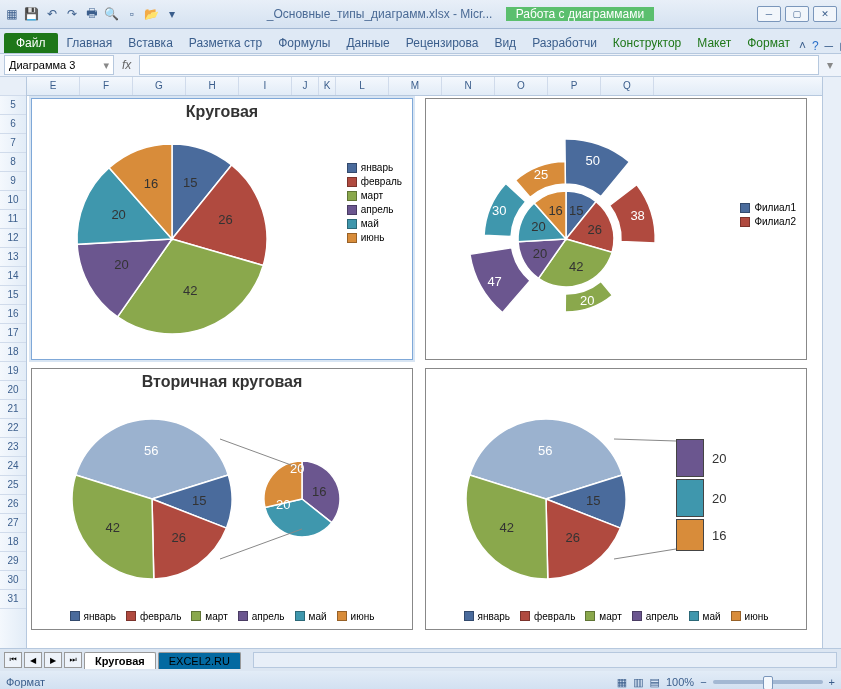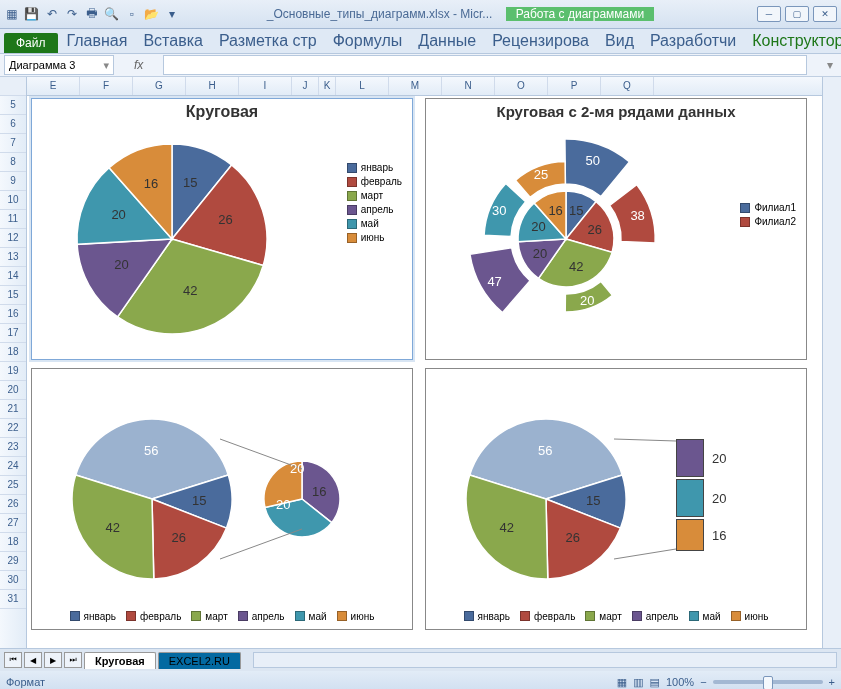--- a/index.html
+++ b/index.html
@@ -4,24 +4,24 @@
 <style>
 html,body{margin:0;padding:0;font-family:"Segoe UI",Tahoma,sans-serif;font-size:12px;background:#dce6f2;color:#000;overflow:hidden;width:841px;height:689px}
 .titlebar{height:28px;background:linear-gradient(#e8eff8,#d5e2f1);display:flex;align-items:center;gap:4px;padding:0 4px;border-bottom:1px solid #a3b8d3}
 .q-icon{width:16px;height:16px;display:inline-flex;align-items:center;justify-content:center;font-family:"Segoe UI Symbol",sans-serif;font-size:12px;color:#3b5e8c}
 .title-center{flex:1;text-align:center;color:#4a6a95;font-size:12px;white-space:nowrap;overflow:hidden}
 .ctx-tab{background:#5bbf6e;color:#fff;padding:3px 10px;border-radius:2px 2px 0 0;margin-right:16px}
 .win-btns{display:flex;gap:4px}
 .win-btn{width:22px;height:14px;border:1px solid #7a96bb;border-radius:2px;background:#f2f6fb;display:flex;align-items:center;justify-content:center;font-size:9px;color:#3b5e8c}
 .ribbon-tabs{height:24px;background:#dfe9f5;display:flex;align-items:flex-end;padding:0 4px;gap:2px;border-bottom:1px solid #b6c8de}
 .tab-file{background:#1e7719;color:#fff;padding:3px 12px;border-radius:2px 2px 0 0;font-size:12px}
-.tab{padding:3px 6px;color:#3b5e8c;border:1px solid transparent;border-bottom:none;white-space:nowrap;font-size:16px}
+.tab{padding:3px 6px;color:#3b5e8c;border:1px solid transparent;border-bottom:none;white-space:nowrap;font-size:12px}
 .tab.ctx{color:#1e7719}
 .tabs-right{margin-left:auto;display:flex;gap:6px;color:#3b5e8c;align-items:center;padding-right:4px}
-.namebox-row{height:22px;background:#eef3fa;display:flex;align-items:center;border-bottom:1px solid #c0cfe2;padding:0 4px;gap:16px}
+.namebox-row{height:22px;background:#eef3fa;display:flex;align-items:center;border-bottom:1px solid #c0cfe2;padding:0 4px;gap:4px}
 .namebox{width:100px;height:18px;border:1px solid #b6c8de;background:#fff;padding:0 4px;display:flex;align-items:center;font-size:11px}
 .fxlabel{font-style:italic;color:#666;padding:0 4px}
 .formula{flex:1;height:18px;border:1px solid #b6c8de;background:#fff}
 .grid-wrap{position:relative;height:571px;display:flex}
 .colhead{height:18px;background:linear-gradient(#f4f8fd,#e2ecf7);border-bottom:1px solid #b6c8de;display:flex}
 .rowhead{width:26px;background:linear-gradient(to right,#f4f8fd,#e2ecf7);border-right:1px solid #b6c8de}
 .rowcell{height:18px;border-bottom:1px solid #d0dbeb;text-align:center;font-size:10px;color:#3b5e8c;line-height:18px}
 .colcell{height:18px;border-right:1px solid #d0dbeb;text-align:center;font-size:10px;color:#3b5e8c;line-height:18px}
 .main-grid{flex:1;position:relative;background:#fff}
 .vscroll{width:18px;background:#e8eff8;border-left:1px solid #b6c8de}
@@ -192,21 +192,20 @@
             <div class="dlabel" style="left: 150.956px; top: 76.2444px;">15</div>
             <div class="dlabel" style="left: 186.367px; top: 112.877px;">26</div>
             <div class="dlabel" style="left: 150.956px; top: 183.756px;">42</div>
             <div class="dlabel" style="left: 82.2127px; top: 157.753px;">20</div>
             <div class="dlabel" style="left: 79.4007px; top: 108.038px;">20</div>
             <div class="dlabel" style="left: 111.834px; top: 76.6865px;">16</div>
           </div>
       </div>
 
       <div class="chart" style="left:398px;top:2px;width:380px;height:260px">
-        <div class="chart-title" style="font-size:15px">Круговая с 2-мя рядами данных</div>
         <svg id="pie2" width="260" height="230" style="position:absolute;left:10px;top:25px">
             <path d="M 130 115 L 130 67 A 48 48 0 0 1 160.10891224577458 77.61747195043858 L 130 115 A 0 0 0 0 0 130 115 Z" fill="#4a6b9c" stroke="#fff" stroke-width="1.5"></path>
             <path d="M 130 115 L 160.10891224577458 77.61747195043858 A 48 48 0 0 1 176.0971224162972 128.3811548431707 L 130 115 A 0 0 0 0 0 130 115 Z" fill="#b04a3f" stroke="#fff" stroke-width="1.5"></path>
             <path d="M 130 115 L 176.0971224162972 128.3811548431707 A 48 48 0 0 1 102.49302177476775 154.33657520573695 L 130 115 A 0 0 0 0 0 130 115 Z" fill="#8aa84c" stroke="#fff" stroke-width="1.5"></path>
             <path d="M 130 115 L 102.49302177476775 154.33657520573695 A 48 48 0 0 1 82.0766030135973 117.71072338752018 L 130 115 A 0 0 0 0 0 130 115 Z" fill="#6b568f" stroke="#fff" stroke-width="1.5"></path>
             <path d="M 130 115 L 82.0766030135973 117.71072338752018 A 48 48 0 0 1 98.23262465134897 79.01619998585588 L 130 115 A 0 0 0 0 0 130 115 Z" fill="#3f97ad" stroke="#fff" stroke-width="1.5"></path>
             <path d="M 130 115 L 98.23262465134897 79.01619998585588 A 48 48 0 0 1 129.99999999999994 67 L 130 115 A 0 0 0 0 0 130 115 Z" fill="#d88c3a" stroke="#fff" stroke-width="1.5"></path>
             <path d="M 129.39615557927763 60.003314900663675 L 128.90210105323203 15.006027092115772 A 100 100 0 0 1 193.57816653256216 37.813105125560384 L 164.9679915929092 72.5472078190582 A 55 55 0 0 0 129.39615557927763 60.003314900663675 Z" fill="#4a6b9c" stroke="#fff" stroke-width="1.5"></path>
             <path d="M 173.61365847493775 81.49106396151184 L 200.7334242902627 60.65459827939739 A 89.2 89.2 0 0 1 219.11017595673613 119.00206708583545 L 184.9446152199606 117.46764226144563 A 55 55 0 0 0 173.61365847493775 81.49106396151184 Z" fill="#b04a3f" stroke="#fff" stroke-width="1.5"></path>
             <path d="M 164.9679915929092 157.4527921809418 L 176.41206156877038 171.3464332583409 A 73 73 0 0 1 129.1985337688594 187.99560022275548 L 129.3961555792776 169.99668509933633 A 55 55 0 0 0 164.9679915929092 157.4527921809418 Z" fill="#8aa84c" stroke="#fff" stroke-width="1.5"></path>
@@ -234,20 +233,21 @@
             <div class="dlabel w" style="left: 159.437px; top: 54.1958px;">50</div>
             <div class="dlabel w" style="left: 204.394px; top: 109.199px;">38</div>
             <div class="dlabel w" style="left: 153.949px; top: 194.243px;">20</div>
             <div class="dlabel w" style="left: 61.3807px; top: 175px;">47</div>
             <div class="dlabel w" style="left: 66.0202px; top: 104.452px;">30</div>
             <div class="dlabel w" style="left: 107.677px; top: 67.6965px;">25</div>
           </div>
       </div>
 
       <div class="chart" style="left:4px;top:272px;width:380px;height:260px">
+        <div class="chart-title">Вторичная круговая</div>
         <svg id="pie3a" width="180" height="180" style="position:absolute;left:30px;top:40px">
             <path d="M 90 90 L 13.695096179543413 65.96748758554632 A 80 80 0 0 1 166.3049038204566 65.96748758554632 Z" fill="#9bb2cf" stroke="#fff" stroke-width="1.5"></path>
             <path d="M 90 90 L 166.3049038204566 65.96748758554632 A 80 80 0 0 1 164.5013128066579 119.14711632536769 Z" fill="#4a6b9c" stroke="#fff" stroke-width="1.5"></path>
             <path d="M 90 90 L 164.5013128066579 119.14711632536769 A 80 80 0 0 1 91.8079569463641 169.97956796382493 Z" fill="#b04a3f" stroke="#fff" stroke-width="1.5"></path>
             <path d="M 90 90 L 91.8079569463641 169.97956796382493 A 80 80 0 0 1 13.695096179543398 65.96748758554638 Z" fill="#8aa84c" stroke="#fff" stroke-width="1.5"></path>
           </svg>
         <svg id="pie3b" width="90" height="90" style="position:absolute;left:225px;top:85px">
             <path d="M 45 45 L 45 7 A 38 38 0 0 1 74.70959633378513 68.69261247063187 Z" fill="#6b568f" stroke="#fff" stroke-width="1.5"></path>
             <path d="M 45 45 L 74.70959633378513 68.69261247063187 A 38 38 0 0 1 7.952739337090705 53.45579549033995 Z" fill="#3f97ad" stroke="#fff" stroke-width="1.5"></path>
             <path d="M 45 45 L 7.952739337090705 53.45579549033995 A 38 38 0 0 1 44.99999999999999 7 Z" fill="#d88c3a" stroke="#fff" stroke-width="1.5"></path>

